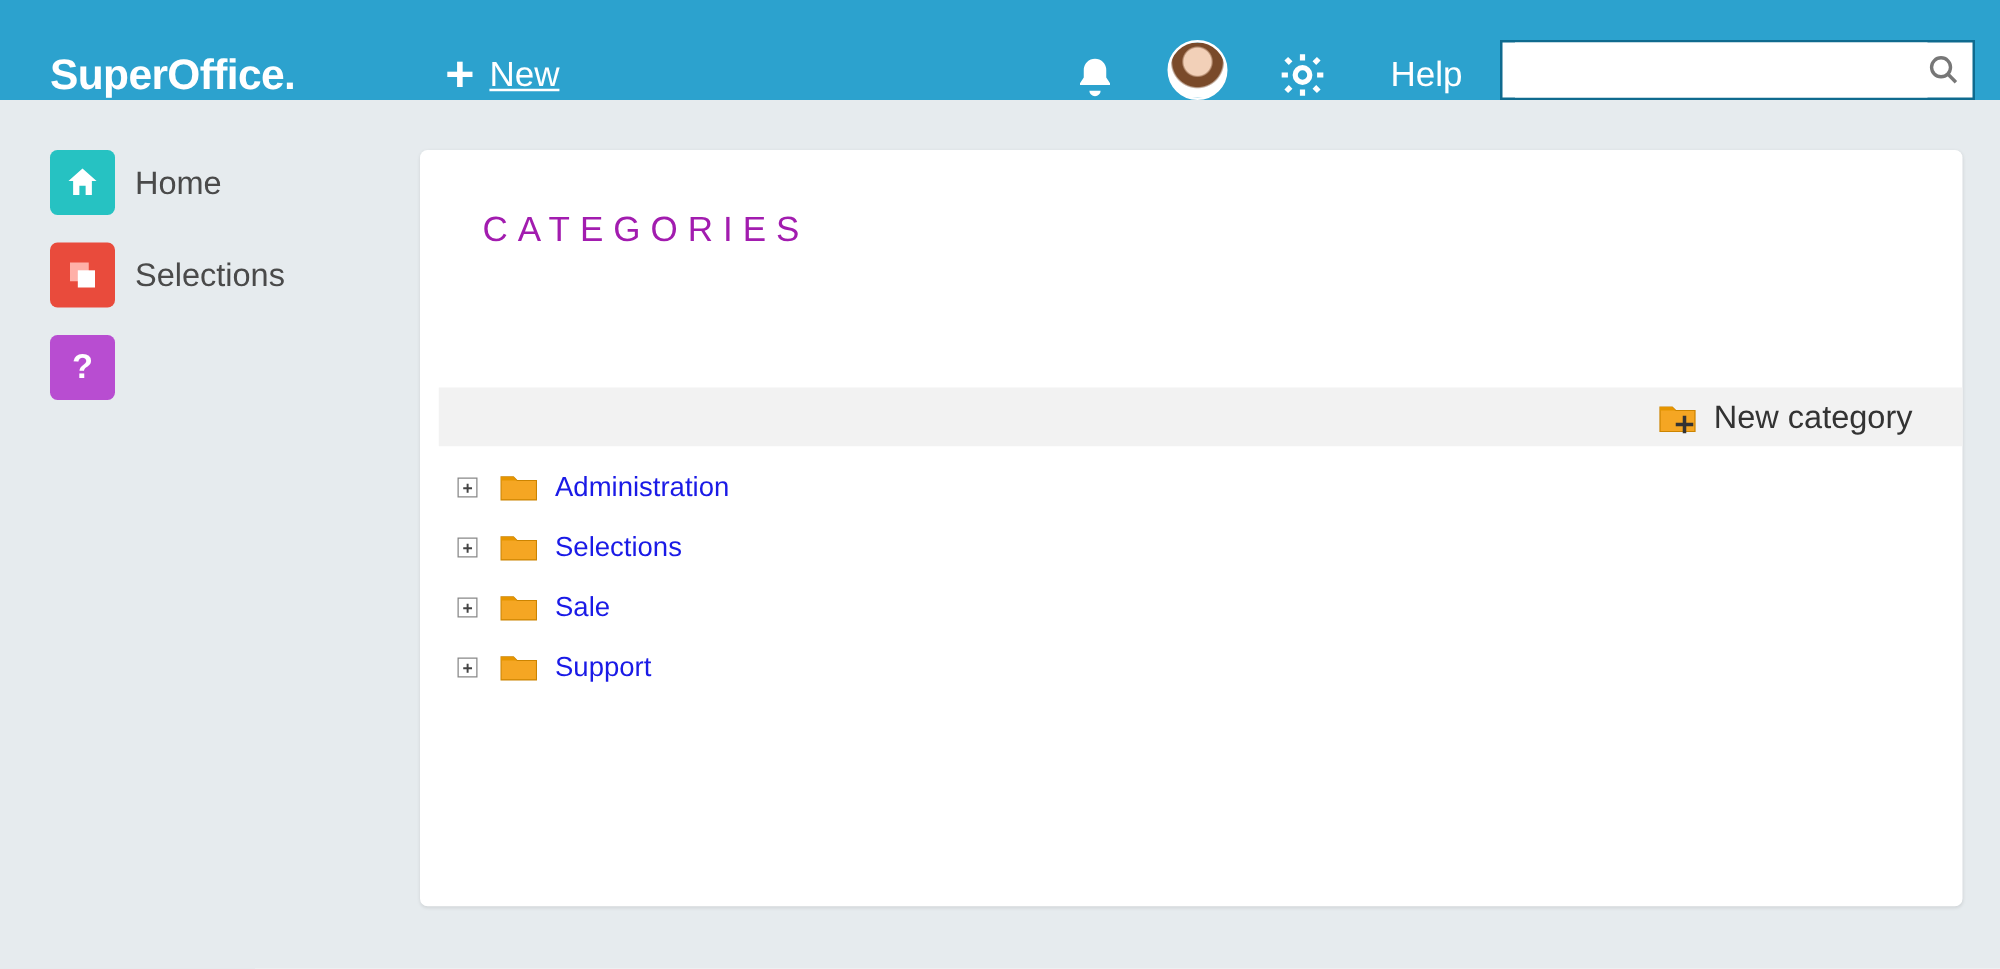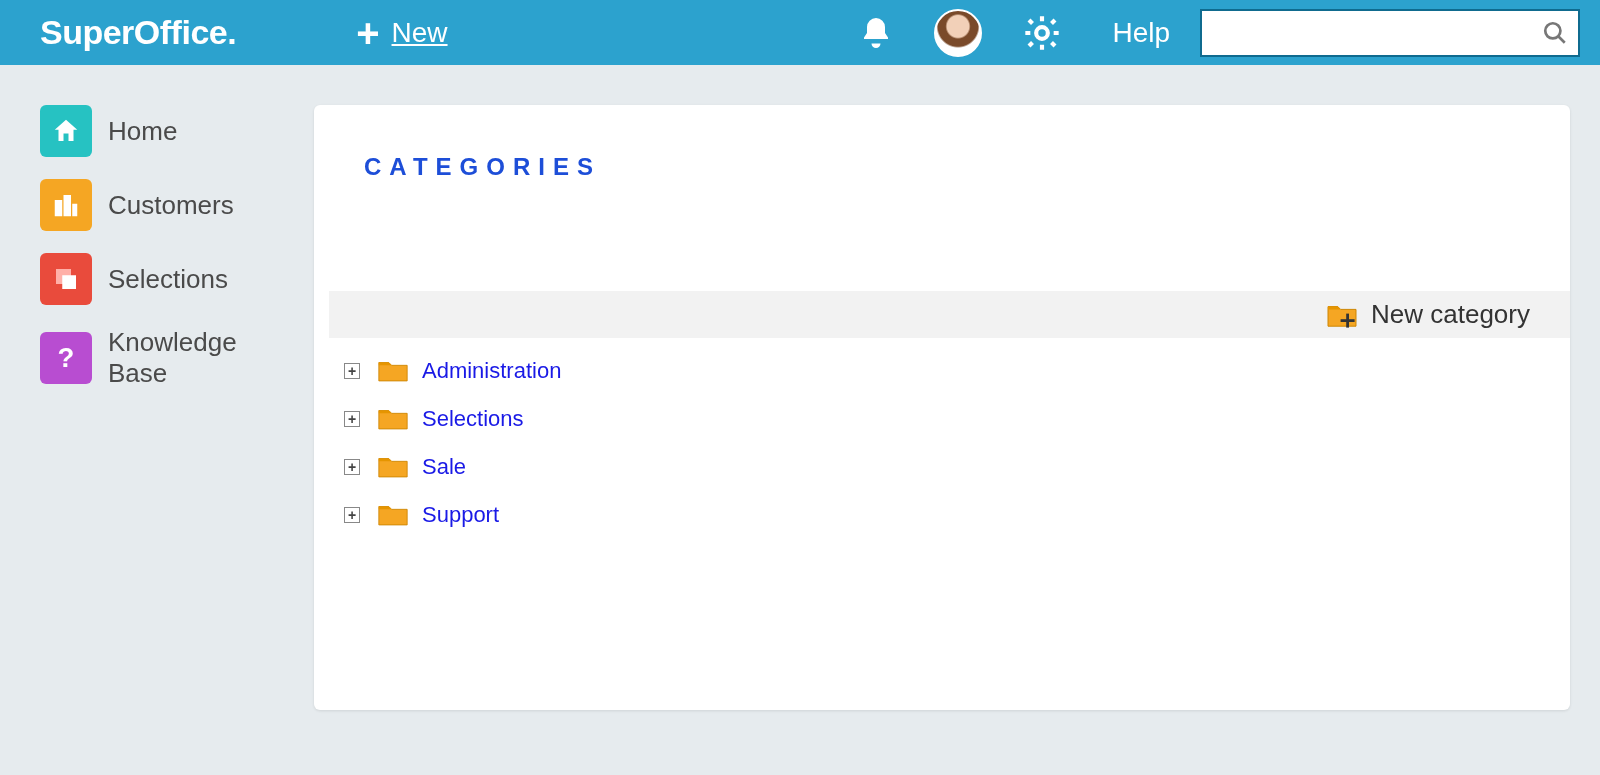--- a/index.html
+++ b/index.html
@@ -5,23 +5,23 @@
 * { box-sizing: border-box; margin: 0; padding: 0; }
 body {
   font-family: "Segoe UI", Arial, sans-serif;
   background: #e6ebee;
   width: 1600px;
   height: 775px;
   overflow: hidden;
 }
 .topbar {
   background: #2ca2ce;
-  height: 65px;
-  display: flex;
-  align-items: center;
+  height: 80px;
+  display: flex;
+  align-items: flex-end;
   padding: 0 20px 0 40px;
   color: white;
 }
 .brand {
   font-size: 34px;
   font-weight: bold;
   letter-spacing: -0.5px;
   display: flex;
   align-items: baseline;
 }
@@ -52,21 +52,21 @@
 }
 .avatar {
   width: 48px;
   height: 48px;
   border-radius: 50%;
   background: radial-gradient(circle at 50% 35%, #f2d0b8 0%, #f2d0b8 30%, #7a4a2a 35%, #7a4a2a 55%, #ffffff 60%);
   border: 2px solid white;
 }
 .help-link {
   font-size: 28px;
-  margin: 16px 30px;
+  margin: 4px 30px;
   cursor: pointer;
 }
 .search-box {
   width: 380px;
   height: 48px;
   background: white;
   border: 2px solid #0f6b8f;
   display: flex;
   align-items: center;
   padding: 0 10px;
@@ -78,21 +78,21 @@
   font-size: 20px;
   height: 100%;
 }
 .search-box .mag {
   color: #777;
 }
 
 .content {
   display: flex;
   padding: 40px 30px 30px 40px;
-  gap: 14px;
+  gap: 36px;
 }
 
 .sidebar {
   width: 260px;
 }
 .side-item {
   display: flex;
   align-items: center;
   margin-bottom: 22px;
   cursor: pointer;
@@ -118,24 +118,24 @@
   border-radius: 6px;
   box-shadow: 0 1px 3px rgba(0,0,0,0.1);
   min-height: 605px;
   display: flex;
   flex-direction: column;
 }
 .panel-header {
   padding: 48px 50px 30px 50px;
 }
 .panel-title {
-  font-size: 24px;
+  font-size: 28px;
   letter-spacing: 8px;
-  color: #1d4ed8;
-  font-weight: bold;
+  color: #a21caf;
+  font-weight: normal;
 }
 
 .toolbar-row {
   background: #f2f2f2;
   padding: 8px 40px;
   display: flex;
   justify-content: flex-end;
   align-items: center;
   margin-top: 80px;
   margin-left: 15px;
@@ -224,45 +224,34 @@
   <div class="sidebar">
     <div class="side-item">
       <div class="side-icon" style="background:#26c2c2">
         <svg width="30" height="30" viewBox="0 0 24 24" fill="white">
             <path d="M12 3l9 8h-3v9h-4v-6h-4v6H6v-9H3z"></path>
           </svg>
       </div>
       <span class="side-label">Home</span>
     </div>
     <div class="side-item">
-      <div class="side-icon" style="background:#f5a623">
-        <svg width="30" height="30" viewBox="0 0 24 24" fill="white">
-            <rect x="3" y="8" width="6" height="13"></rect>
-            <rect x="10" y="4" width="6" height="17"></rect>
-            <rect x="17" y="11" width="4" height="10"></rect>
-          </svg>
-      </div>
-      <span class="side-label">Customers</span>
-    </div>
-    <div class="side-item">
       <div class="side-icon" style="background:#e94b3c">
         <svg width="30" height="30" viewBox="0 0 24 24">
             <rect x="4" y="4" width="12" height="12" fill="#ffb0a8"></rect>
             <rect x="9" y="9" width="11" height="11" fill="white"></rect>
           </svg>
       </div>
       <span class="side-label">Selections</span>
     </div>
     <div class="side-item">
       <div class="side-icon" style="background:#b84dd1">
         <svg width="30" height="30" viewBox="0 0 24 24" fill="white">
             <text x="12" y="19" font-size="22" font-weight="bold" text-anchor="middle" fill="white">?</text>
           </svg>
       </div>
-      <span class="side-label">Knowledge Base</span>
     </div>
   </div>
 
   <div class="main-panel">
     <div class="panel-header">
       <h2 class="panel-title">CATEGORIES</h2>
     </div>
 
     <div class="toolbar-row">
       <div class="new-cat-btn">

